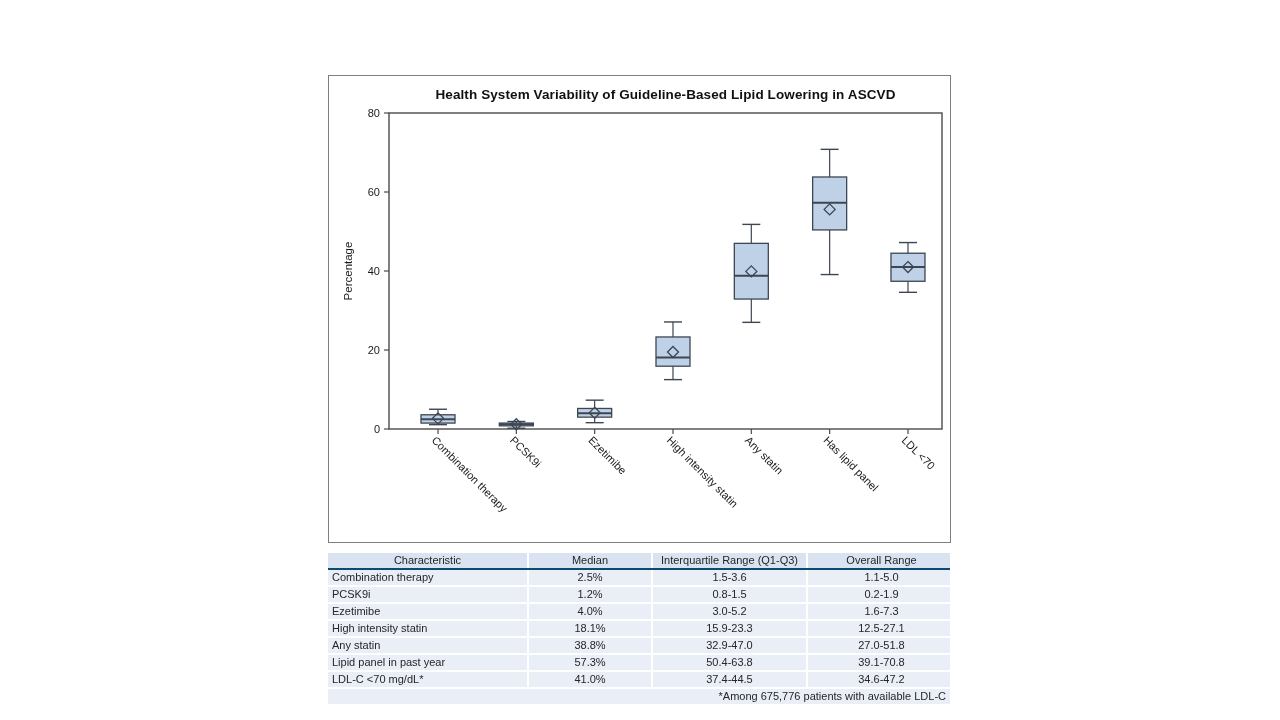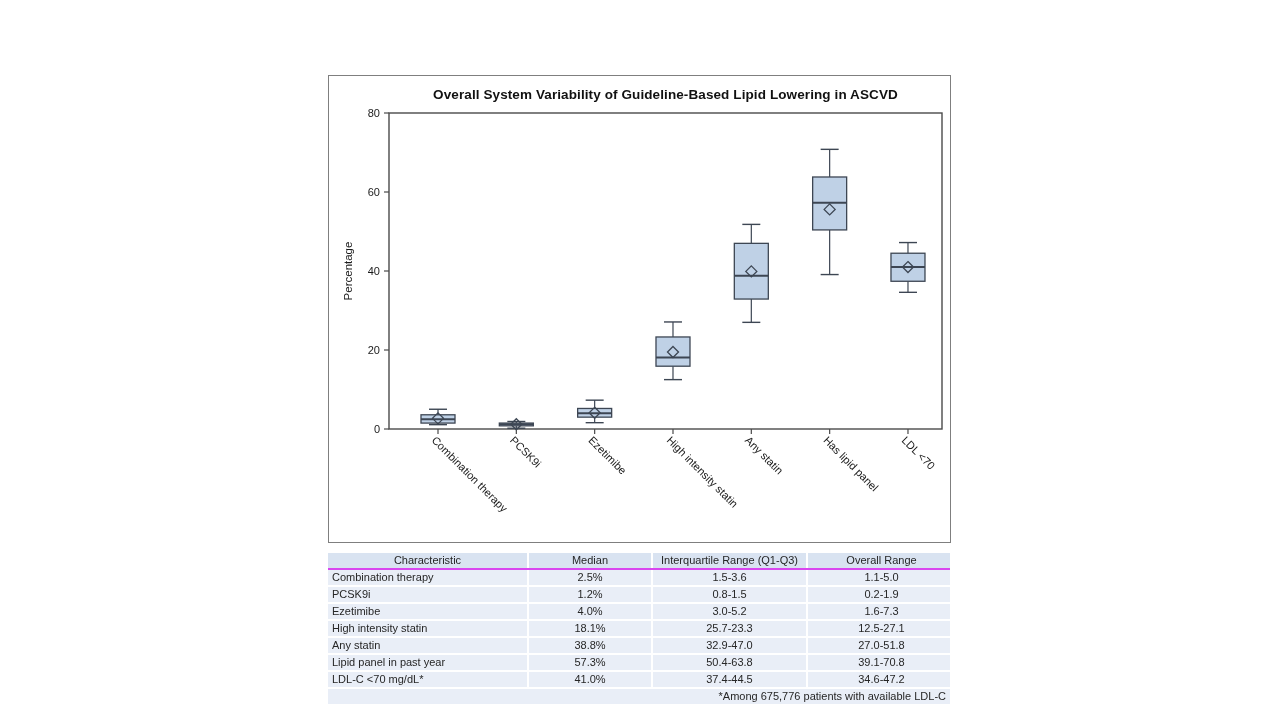--- a/index.html
+++ b/index.html
@@ -16,37 +16,37 @@
     font-size:13.5px;font-weight:bold;color:#111111;letter-spacing:0.1px;
   }
   #plot-svg{position:absolute;left:0;top:0;}
   #stats-table{
     position:absolute;left:328px;top:553px;width:622px;
     border-collapse:collapse;table-layout:fixed;
     font-size:11px;color:#262626;
   }
   #stats-table th{
     background:#d9e3f1;font-weight:normal;text-align:center;
-    padding:1px 4px;line-height:13px;border-bottom:2px solid #d946ef;
+    padding:1px 4px;line-height:13px;border-bottom:2px solid #0c4a6e;
     border-right:2px solid #ffffff;
   }
   #stats-table td{
     background:#e9eef7;padding:1px 4px;line-height:13px;text-align:center;
     border-bottom:2px solid #ffffff;border-right:2px solid #ffffff;
   }
   #stats-table th:last-child,#stats-table td:last-child{border-right:none;padding-left:9px;}
   #stats-table td.char-col{text-align:left;}
   #stats-table td.footnote-cell{text-align:right;background:#e9eef7;}
   .col-char{width:200px;} .col-med{width:124px;} .col-iqr{width:155px;} .col-ovr{width:143px;}
 </style>
 </head>
 <body>
 
 <div id="chart-container">
-  <div id="chart-title">Overall System Variability of Guideline-Based Lipid Lowering in ASCVD</div>
+  <div id="chart-title">Health System Variability of Guideline-Based Lipid Lowering in ASCVD</div>
   <svg id="plot-svg" width="621" height="466" viewBox="0 0 621 466">
       <rect x="60" y="37" width="553" height="316" fill="none" stroke="#4a4a4a" stroke-width="1.4"></rect>
       <line x1="55" y1="353" x2="60" y2="353" stroke="#4a4a4a" stroke-width="1.2"></line>
       <text x="51" y="357" text-anchor="end" font-size="11" fill="#1a1a1a">0</text>
       <line x1="55" y1="274" x2="60" y2="274" stroke="#4a4a4a" stroke-width="1.2"></line>
       <text x="51" y="278" text-anchor="end" font-size="11" fill="#1a1a1a">20</text>
       <line x1="55" y1="195" x2="60" y2="195" stroke="#4a4a4a" stroke-width="1.2"></line>
       <text x="51" y="199" text-anchor="end" font-size="11" fill="#1a1a1a">40</text>
       <line x1="55" y1="116" x2="60" y2="116" stroke="#4a4a4a" stroke-width="1.2"></line>
       <text x="51" y="120" text-anchor="end" font-size="11" fill="#1a1a1a">60</text>
@@ -163,21 +163,21 @@
       </tr>
       <tr>
         <td class="char-col">Ezetimibe</td>
         <td>4.0%</td>
         <td>3.0-5.2</td>
         <td>1.6-7.3</td>
       </tr>
       <tr>
         <td class="char-col">High intensity statin</td>
         <td>18.1%</td>
-        <td>25.7-23.3</td>
+        <td>15.9-23.3</td>
         <td>12.5-27.1</td>
       </tr>
       <tr>
         <td class="char-col">Any statin</td>
         <td>38.8%</td>
         <td>32.9-47.0</td>
         <td>27.0-51.8</td>
       </tr>
       <tr>
         <td class="char-col">Lipid panel in past year</td>

